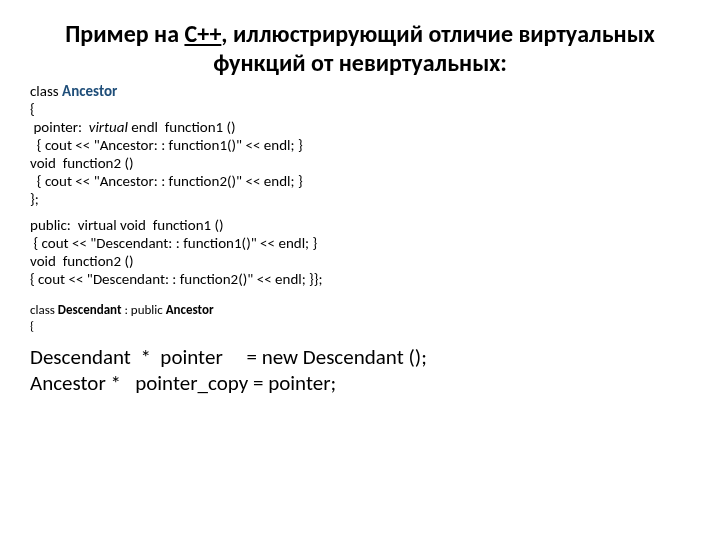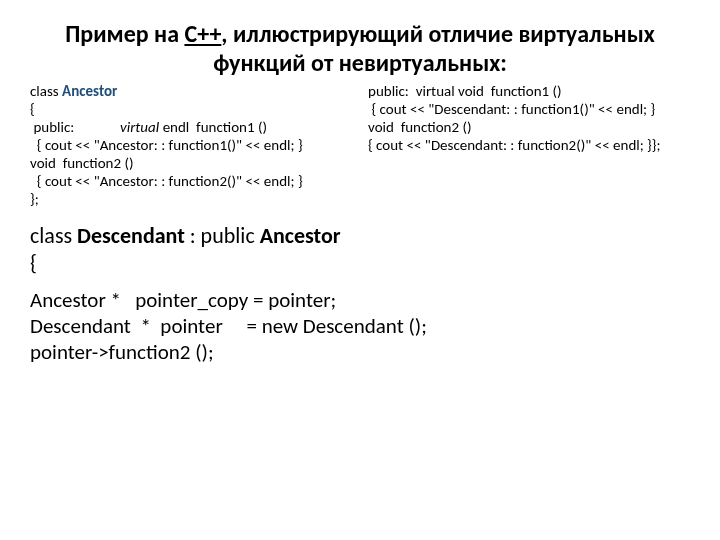--- a/index.html
+++ b/index.html
@@ -18,63 +18,63 @@
     line-height: 1.2;
     margin-bottom: 4px;
   }
   .underline { text-decoration: underline; }
   .two-col {
     display: flex;
     gap: 8px;
     font-size: 15px;
     line-height: 1.2;
     margin-bottom: 14px;
+    flex-direction: column;
   }
   .col-left { flex: 0 0 50%; }
   .col-right { flex: 1; }
   .code-line { white-space: pre-wrap; }
   .kw-class { color: #1f4e79; font-weight: bold; }
-  .italic { font-style: italic; margin-left: 39px; }
+  .italic { font-style: italic; }
   .section2 {
-    font-size: 22px;
+    font-size: 13px;
     line-height: 1.25;
     margin-bottom: 10px;
   }
   .big-code {
     font-size: 21px;
     line-height: 1.25;
   }
 </style>
 </head>
 <body>
 
 <div class="title">
   <span>Пример на </span><span class="underline">C++</span><span>, иллюстрирующий отличие виртуальных функций от невиртуальных:</span>
 </div>
 
 <div class="two-col">
   <div class="col-left">
     <div class="code-line"><span>class </span><span class="kw-class">Ancestor</span></div>
     <div class="code-line">{</div>
-    <div class="code-line"><span> public:  </span><span class="italic">virtual</span><span> endl  function1 ()</span></div>
+    <div class="code-line"><span> pointer:  </span><span class="italic">virtual</span><span> endl  function1 ()</span></div>
     <div class="code-line">  { cout &lt;&lt; "Ancestor: : function1()" &lt;&lt; endl; }</div>
     <div class="code-line">void  function2 ()</div>
     <div class="code-line">  { cout &lt;&lt; "Ancestor: : function2()" &lt;&lt; endl; }</div>
     <div class="code-line">};</div>
   </div>
   <div class="col-right">
     <div class="code-line">public:  virtual void  function1 ()</div>
     <div class="code-line"> { cout &lt;&lt; "Descendant: : function1()" &lt;&lt; endl; }</div>
     <div class="code-line">void  function2 ()</div>
     <div class="code-line">{ cout &lt;&lt; "Descendant: : function2()" &lt;&lt; endl; }};</div>
   </div>
 </div>
 
 <div class="section2">
   <div class="code-line"><span>class </span><b>Descendant</b><span> : public </span><b>Ancestor</b></div>
   <div class="code-line">{</div>
 </div>
 
 <div class="big-code">
+  <div class="code-line">Descendant  *  pointer     = new Descendant ();</div>
   <div class="code-line">Ancestor *   pointer_copy = pointer;  </div>
-  <div class="code-line">Descendant  *  pointer     = new Descendant ();</div>
-  <div class="code-line">pointer-&gt;function2 ();  </div>
 </div>
 
 </body></html>

